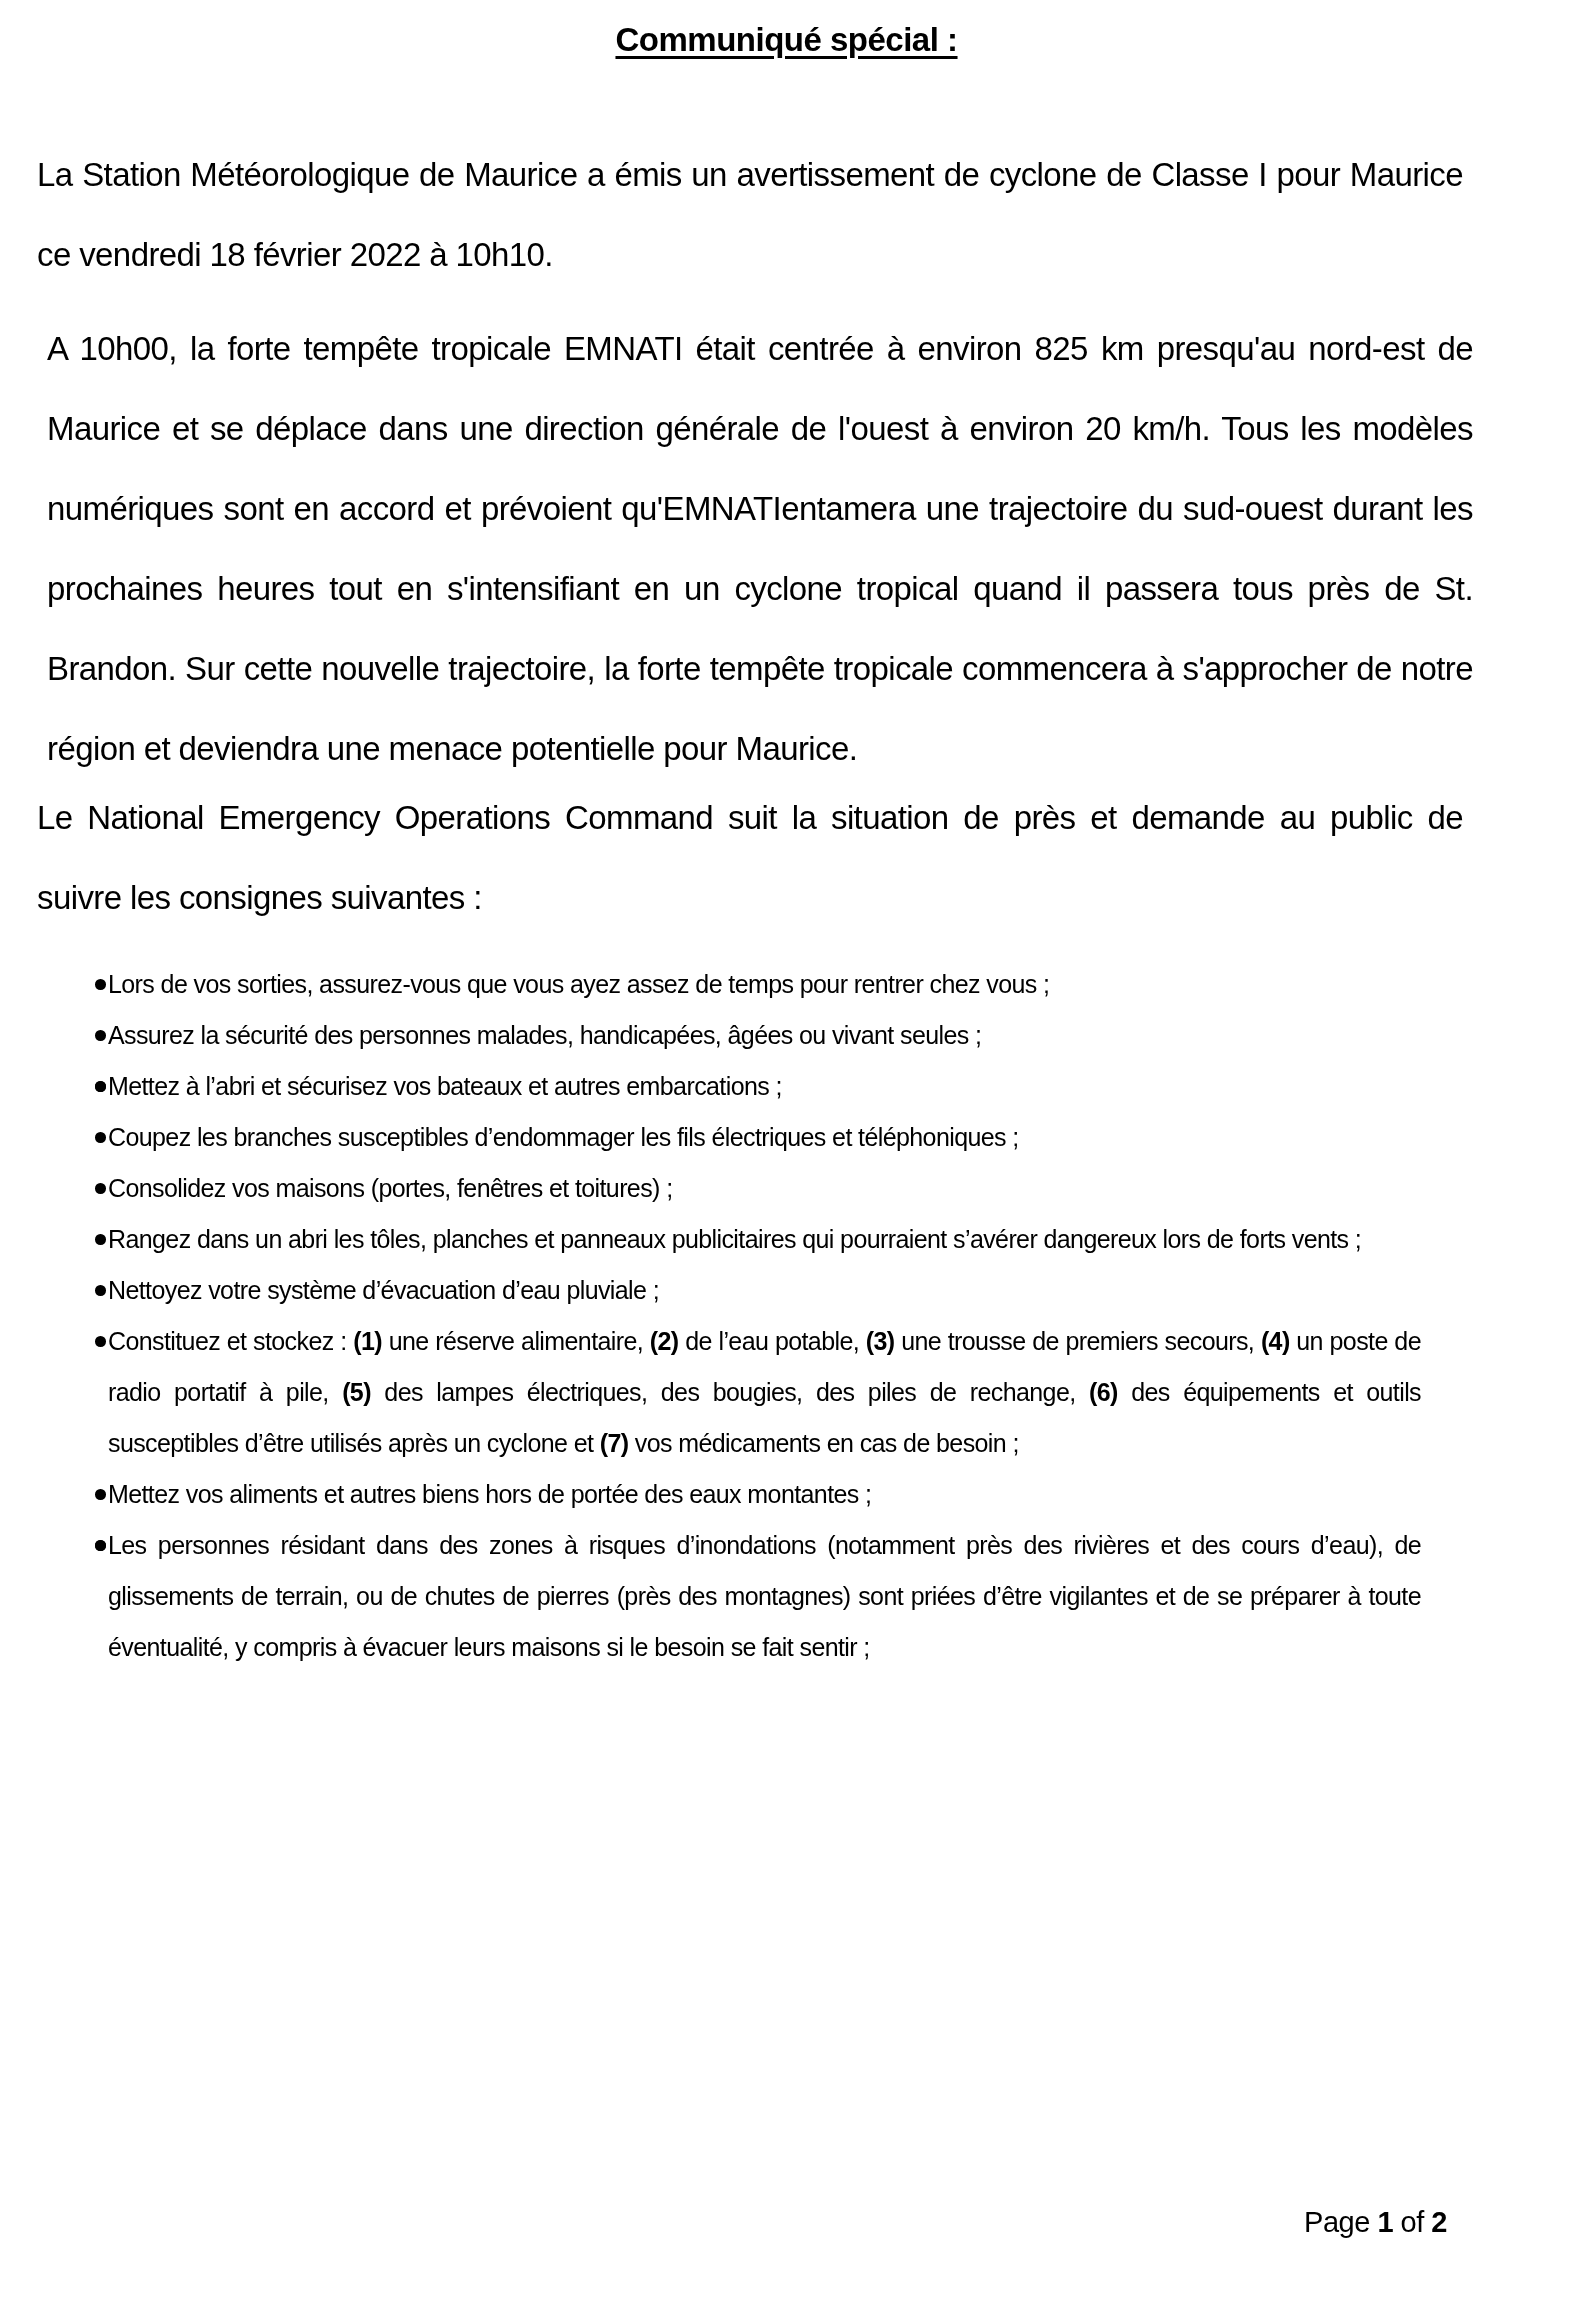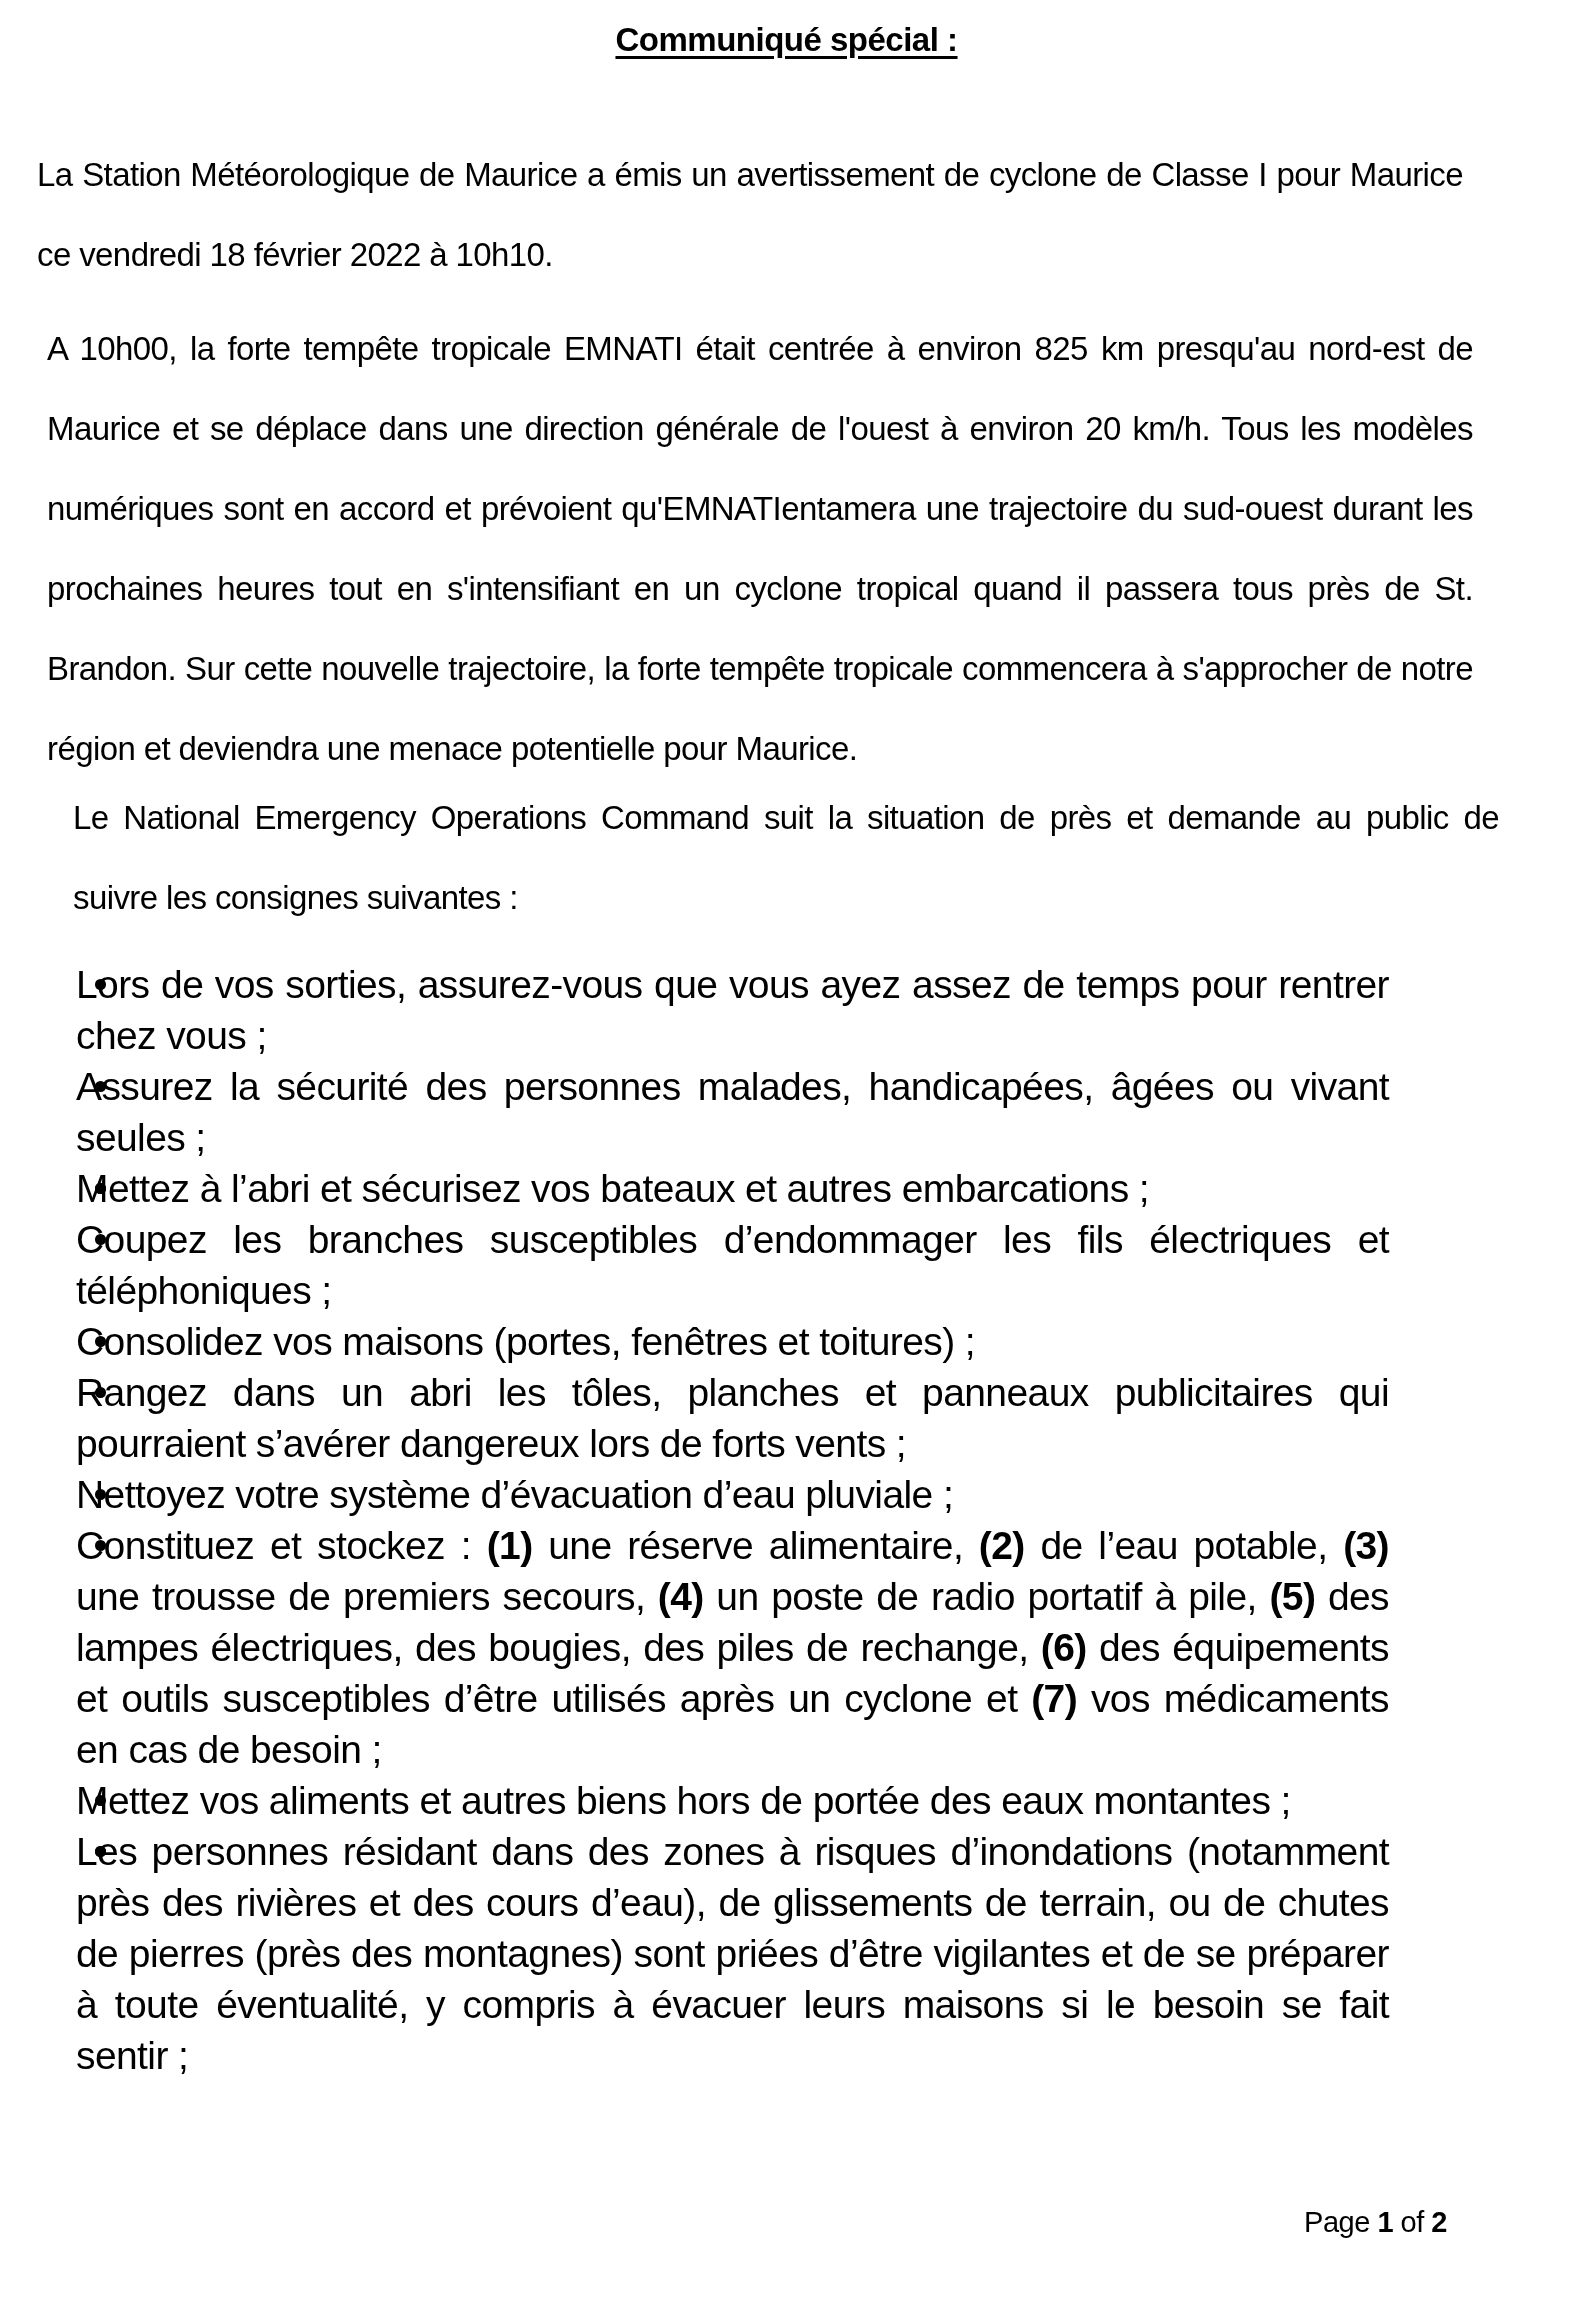--- a/index.html
+++ b/index.html
@@ -13,28 +13,28 @@
     font-size: 33px; font-weight: bold; text-decoration: underline;
     text-underline-offset: 4.8px; letter-spacing: -0.5px;
   }
   .para {
     position: absolute; left: 37px; width: 1426px;
     font-size: 33px; line-height: 80px; text-align: justify;
     letter-spacing: -0.6px; word-spacing: 0px;
   }
   #p1 { top: 135px; }
   #p2 { top: 309px; margin-left: 10px; }
-  #p3 { top: 778px; margin-left: 36px; }
+  #p3 { top: 778px; }
   .list {
     position: absolute; left: 0; top: 959px; width: 1573px;
     margin: 0; padding: 0; list-style: none;
   }
   .list li {
-    position: relative; padding-left: 76px; width: 1313px;
-    font-size: 39px; line-height: 51px; text-align: justify;
+    position: relative; padding-left: 108px; width: 1313px;
+    font-size: 25px; line-height: 51px; text-align: justify;
     letter-spacing: -0.6px;
   }
   .list li .dot {
     position: absolute; left: 95px; top: 20px; width: 10.6px; height: 10.6px;
     border-radius: 50%; background: #000;
   }
   .list li b { font-weight: bold; }
   .footer {
     position: absolute; right: 110px; top: 2188px;
     font-size: 29px; letter-spacing: -0.5px; margin-top: 18px;

